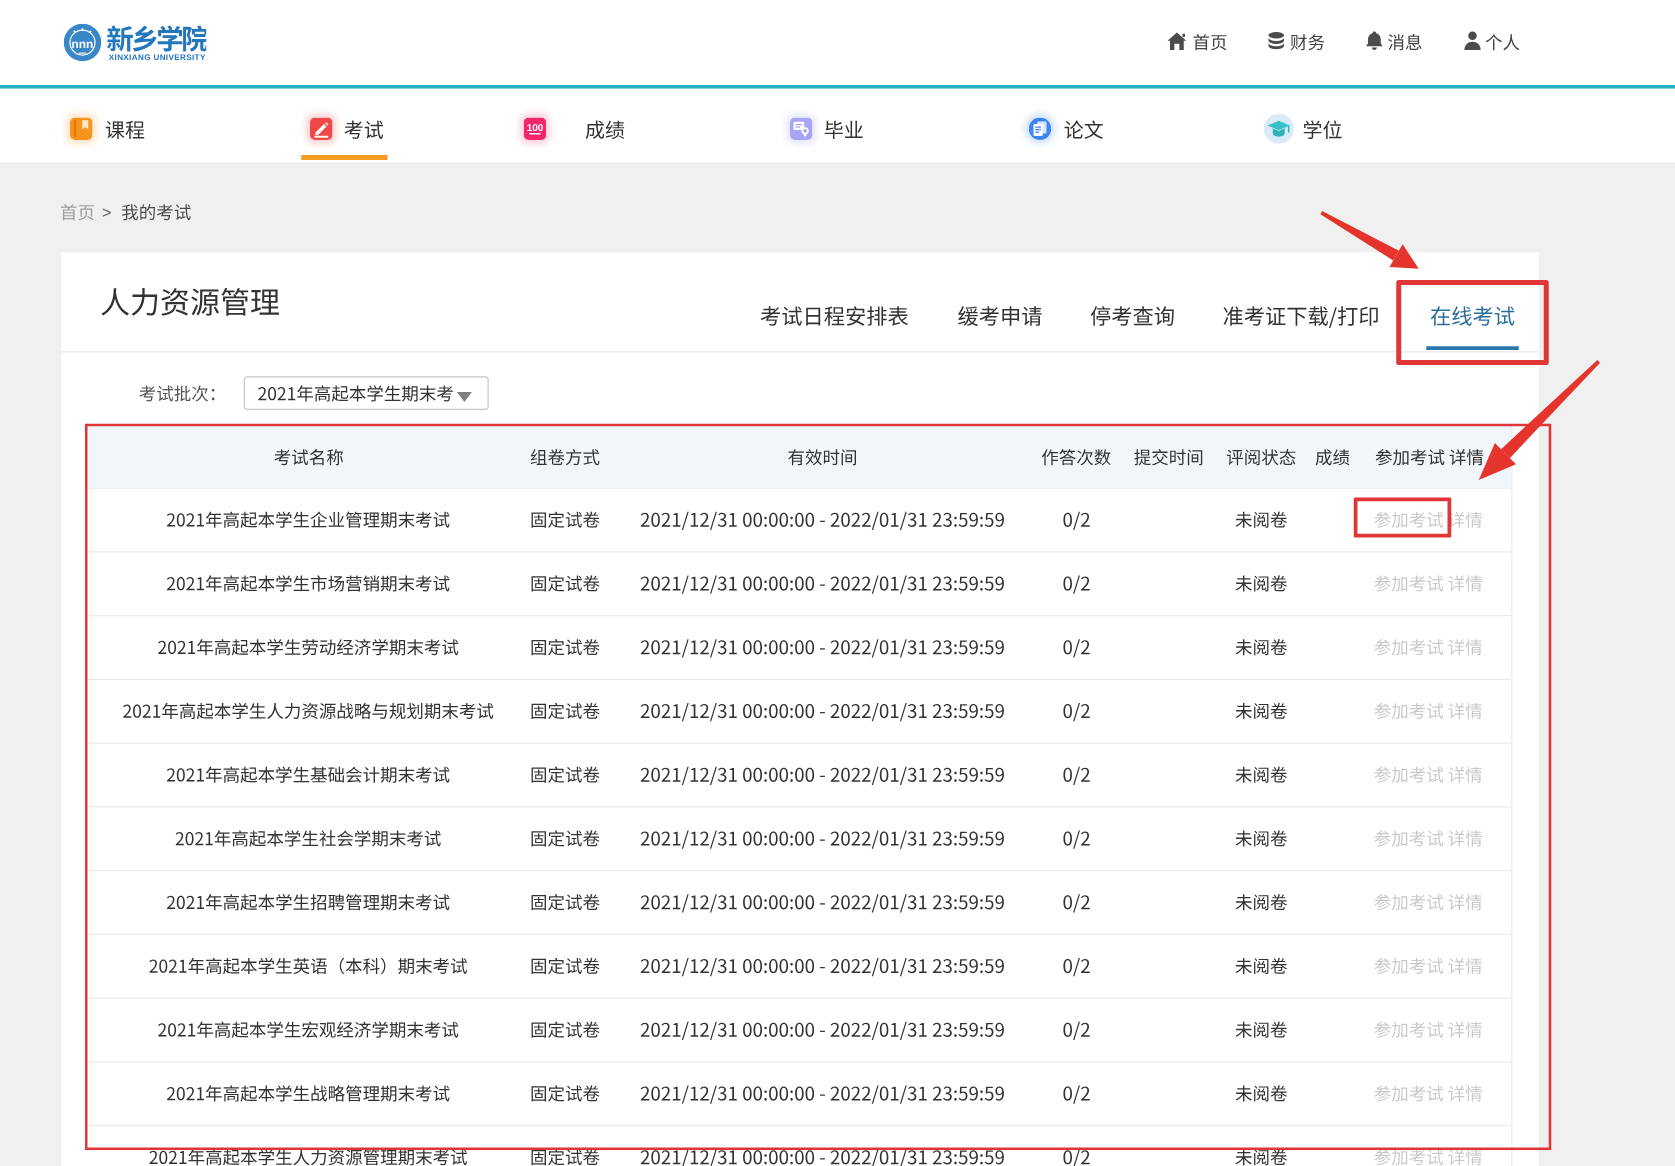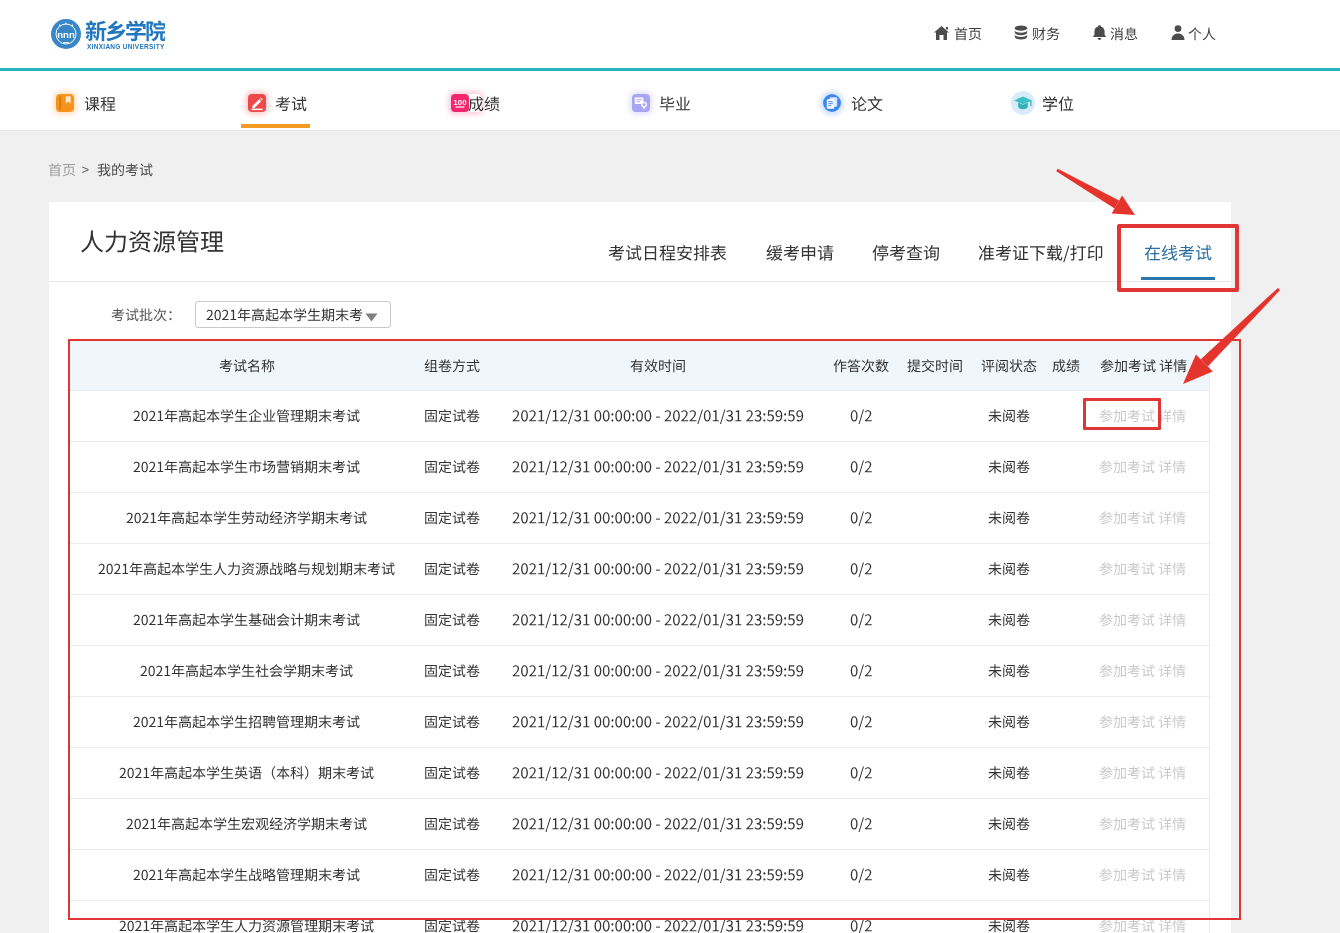--- a/index.html
+++ b/index.html
@@ -211,21 +211,21 @@
         <path d="M11.9 4.5 L12.9 3.5 L14.9 5.5 L13.9 6.5 Z" fill="#fbd9b9"></path>
         <rect x="3.6" y="14.6" width="11" height="1.5" fill="#fff"></rect>
       </svg></div>
 <svg class="t" style="position:absolute;left:275.0px;top:92.5px;" width="32" height="21">
       <g transform="translate(0,16.90) scale(0.0160)" fill="#333">
         <use href="#r8003" x="0"></use>
         <use href="#r8bd5" x="1000"></use>
       </g>
     </svg>
 <div style="position:absolute;left:241px;top:124px;width:69px;height:4px;background:#f59a23"></div>
-<div style="position:absolute;left:451px;top:94px;width:30px;height:18px;border-radius:4px;box-shadow:0 0 5px 3px rgba(243,37,108,0.22)"><svg width="18" height="18" viewBox="0 0 18 18">
+<div style="position:absolute;left:419px;top:94px;width:18px;height:18px;border-radius:4px;box-shadow:0 0 5px 3px rgba(243,37,108,0.22)"><svg width="18" height="18" viewBox="0 0 18 18">
         <rect x="0" y="0" width="18" height="18" rx="4" fill="#f3256c"></rect>
         <text x="9" y="10.5" font-family="Liberation Sans,sans-serif" font-size="8" font-weight="bold" fill="#fff" text-anchor="middle">100</text>
         <rect x="4.5" y="12.4" width="9" height="1.2" fill="#fff"></rect>
       </svg></div>
 <svg class="t" style="position:absolute;left:468.0px;top:92.5px;" width="32" height="21">
       <g transform="translate(0,16.90) scale(0.0160)" fill="#333">
         <use href="#r6210" x="0"></use>
         <use href="#r7ee9" x="1000"></use>
       </g>
     </svg>

